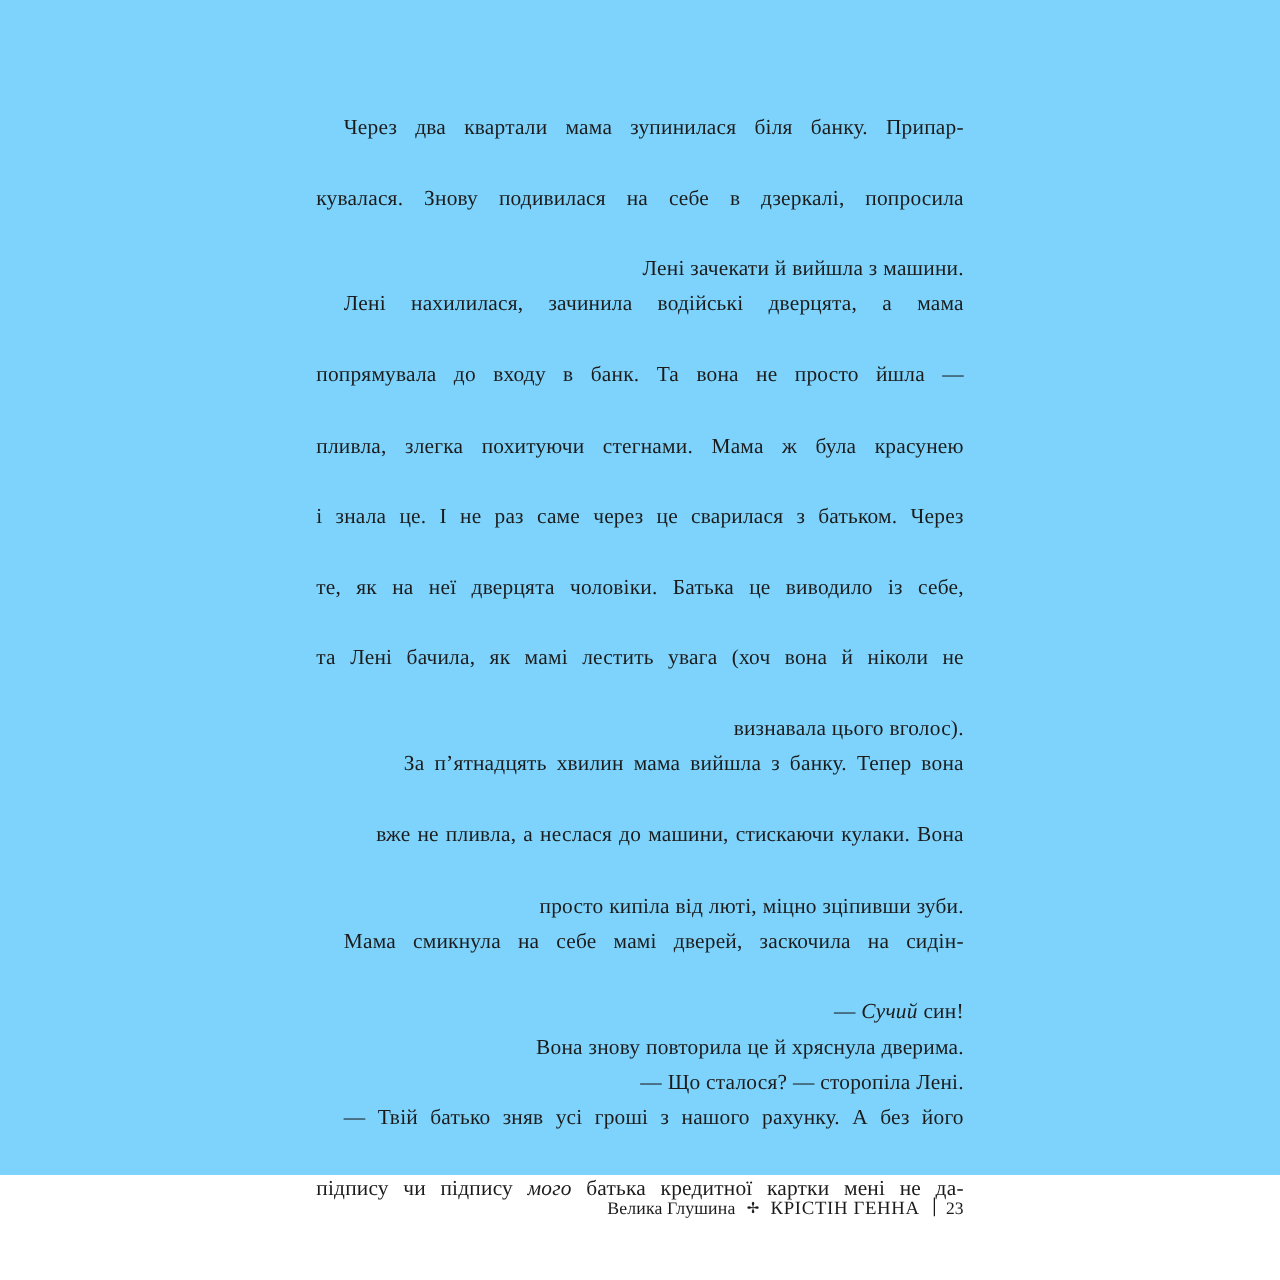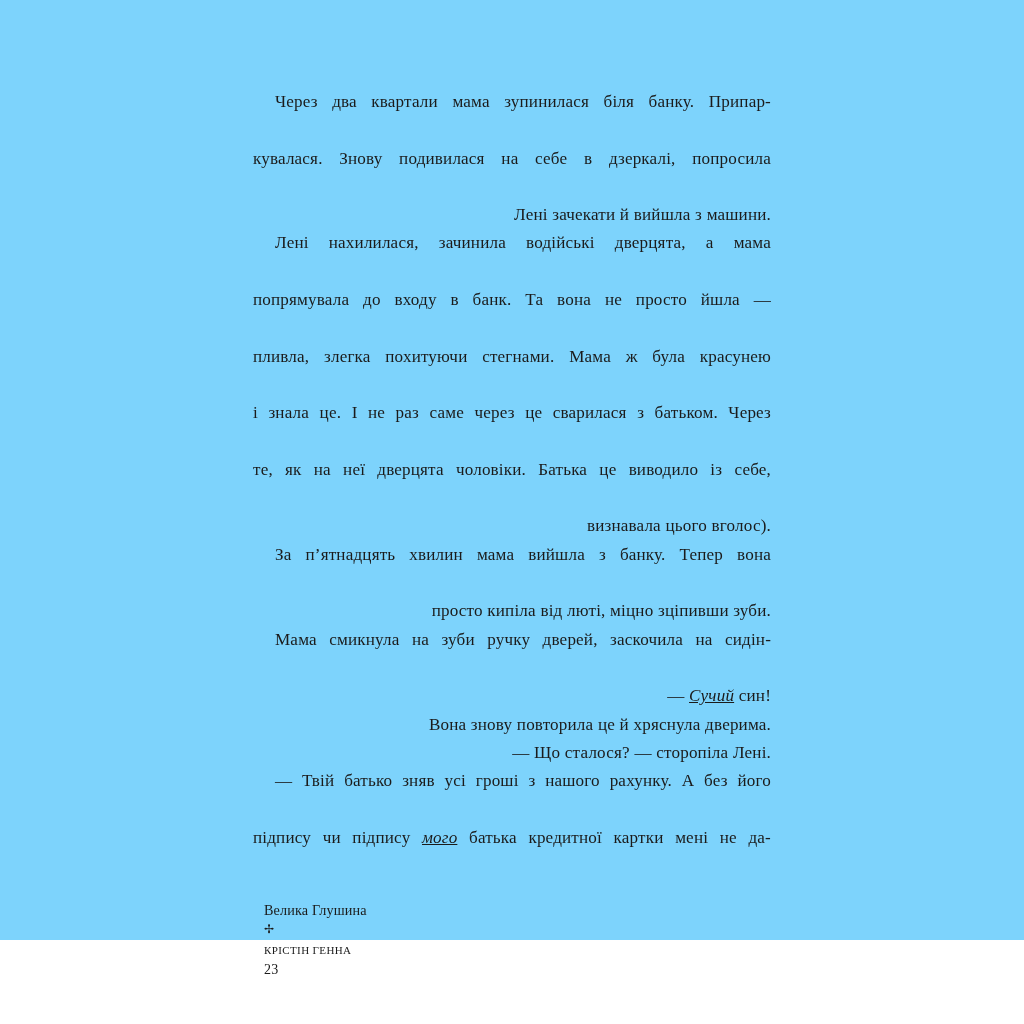--- a/index.html
+++ b/index.html
@@ -63,51 +63,49 @@
   }
   p.para .ln.last {
     text-align: right;
   }
   p.para .ln.first {
     text-indent: 22px;
   }
 
   .it {
     font-style: italic;
-    text-decoration: underline;
   }
 
   #footer {
     position: absolute;
     left: 253px;
     top: 956px;
     width: 518px;
     height: 24px;
     display: flex;
     align-items: baseline;
     justify-content: flex-end;
     font-size: 14.2px;
     line-height: 20px;
     color: #1b1b1b;
     white-space: nowrap;
-    flex-direction: column;
   }
   #footer .book-title {
     font-size: 14.2px;
     letter-spacing: 0.01em;
   }
   #footer .ornament {
     display: inline-block;
     margin: 0 9px 0 9px;
     font-size: 12px;
     transform: translateY(-1px);
     color: #1b1b1b;
   }
   #footer .author {
-    font-size: 11px;
+    font-size: 15px;
     letter-spacing: 0.035em;
   }
   #footer .rule {
     display: inline-block;
     width: 1px;
     height: 15px;
     background: #1b1b1b;
     margin: 0 9px 0 11px;
     transform: translateY(2px);
   }
@@ -126,28 +124,30 @@
         <span class="ln j first"><span>Через два квартали мама зупинилася біля банку. Припар-</span></span>
         <span class="ln j"><span>кувалася. Знову подивилася на себе в дзеркалі, попросила</span></span>
         <span class="ln last"><span>Лені зачекати й вийшла з машини.</span></span>
       </p>
       <p class="para" style="text-indent: 0px;">
         <span class="ln j first"><span>Лені нахилилася, зачинила водійські дверцята, а мама</span></span>
         <span class="ln j"><span>попрямувала до входу в банк. Та вона не просто йшла —</span></span>
         <span class="ln j"><span>пливла, злегка похитуючи стегнами. Мама ж була красунею</span></span>
         <span class="ln j"><span>і знала це. І не раз саме через це сварилася з батьком. Через</span></span>
         <span class="ln j"><span>те, як на неї дверцята чоловіки. Батька це виводило із себе,</span></span>
+        <span class="ln j"><span>та Лені бачила, як мамі лестить увага (хоч вона й ніколи не</span></span>
         <span class="ln last"><span>визнавала цього вголос).</span></span>
       </p>
-      <p class="para" style="text-indent: 0px;">
+      <p class="para" style="text-indent: 0px; margin-left: 48px;">
         <span class="ln j first"><span>За п’ятнадцять хвилин мама вийшла з банку. Тепер вона</span></span>
+        <span class="ln j"><span>вже не пливла, а неслася до машини, стискаючи кулаки. Вона</span></span>
         <span class="ln last"><span>просто кипіла від люті, міцно зціпивши зуби.</span></span>
       </p>
       <p class="para" style="text-indent: 0px;">
-        <span class="ln j first"><span>Мама смикнула на зуби ручку дверей, заскочила на сидін-</span></span>
+        <span class="ln j first"><span>Мама смикнула на себе мамі дверей, заскочила на сидін-</span></span>
       </p>
       <p class="para" style="text-indent: 0px;">
         <span class="ln last first"><span>— </span><span class="it">Сучий</span><span> син!</span></span>
       </p>
       <p class="para" style="text-indent: 0px;">
         <span class="ln last first"><span>Вона знову повторила це й хряснула дверима.</span></span>
       </p>
       <p class="para" style="text-indent: 0px;">
         <span class="ln last first"><span>— Що сталося? — сторопіла Лені.</span></span>
       </p>

